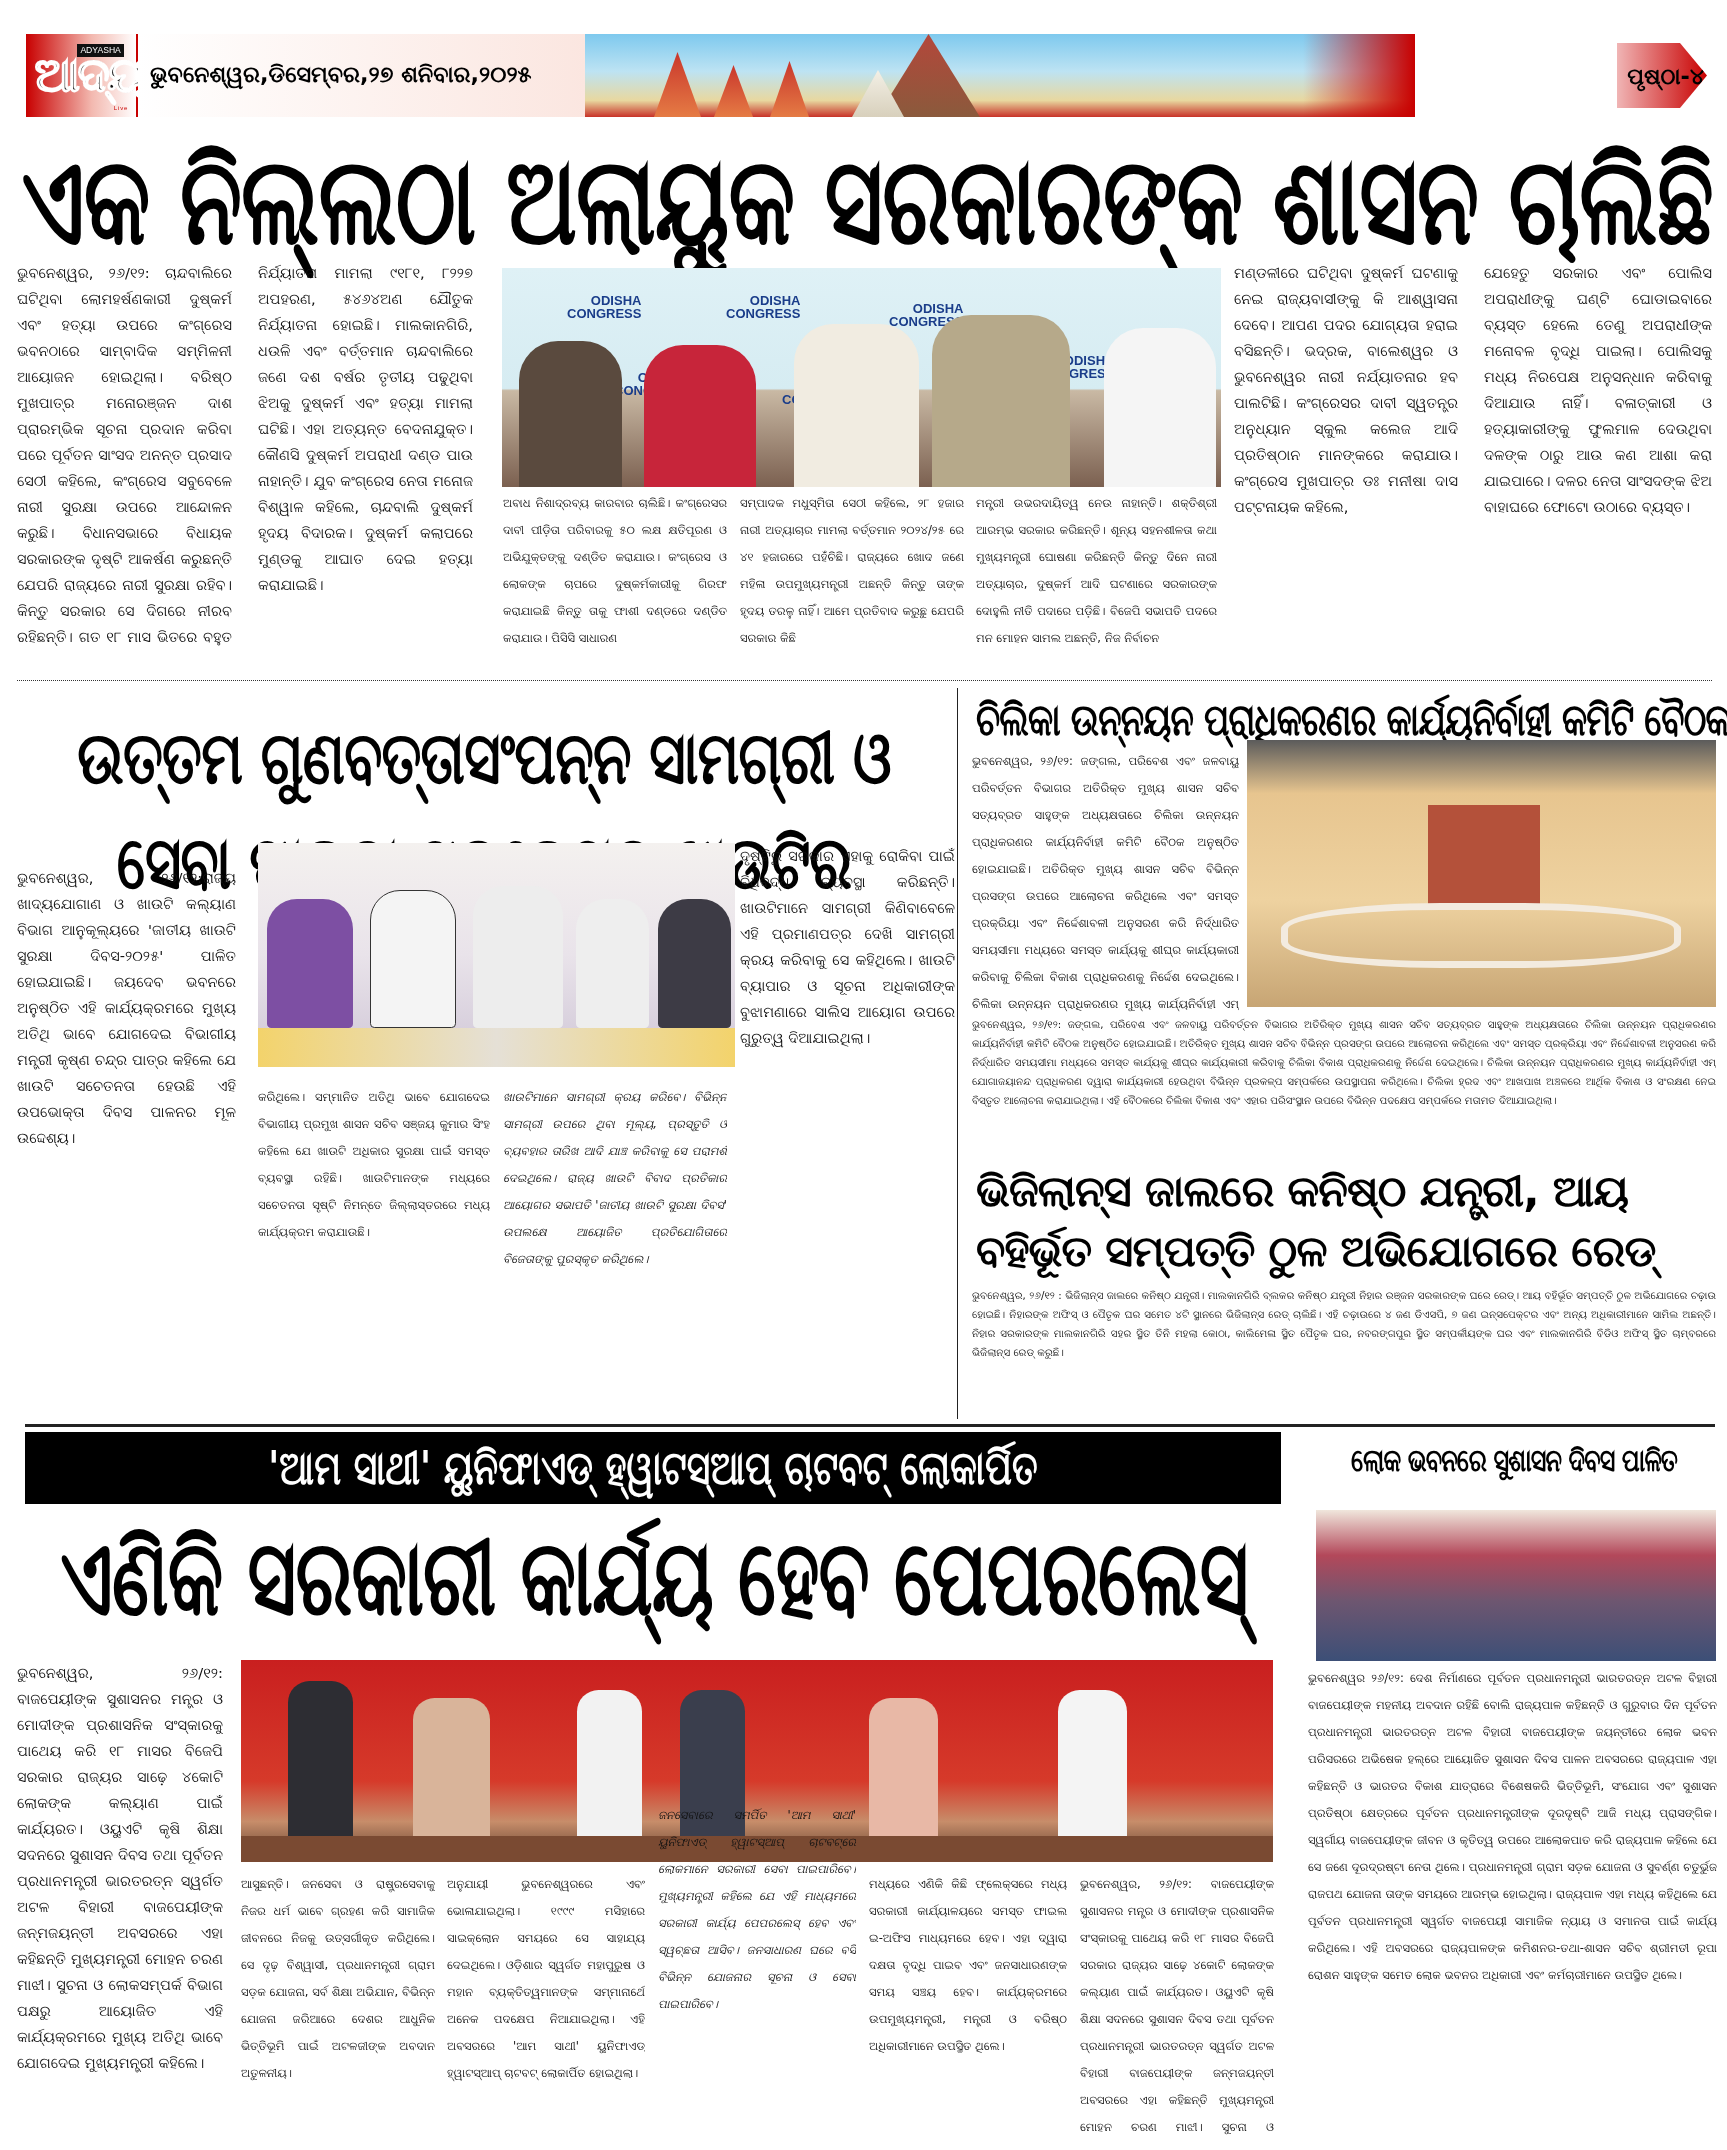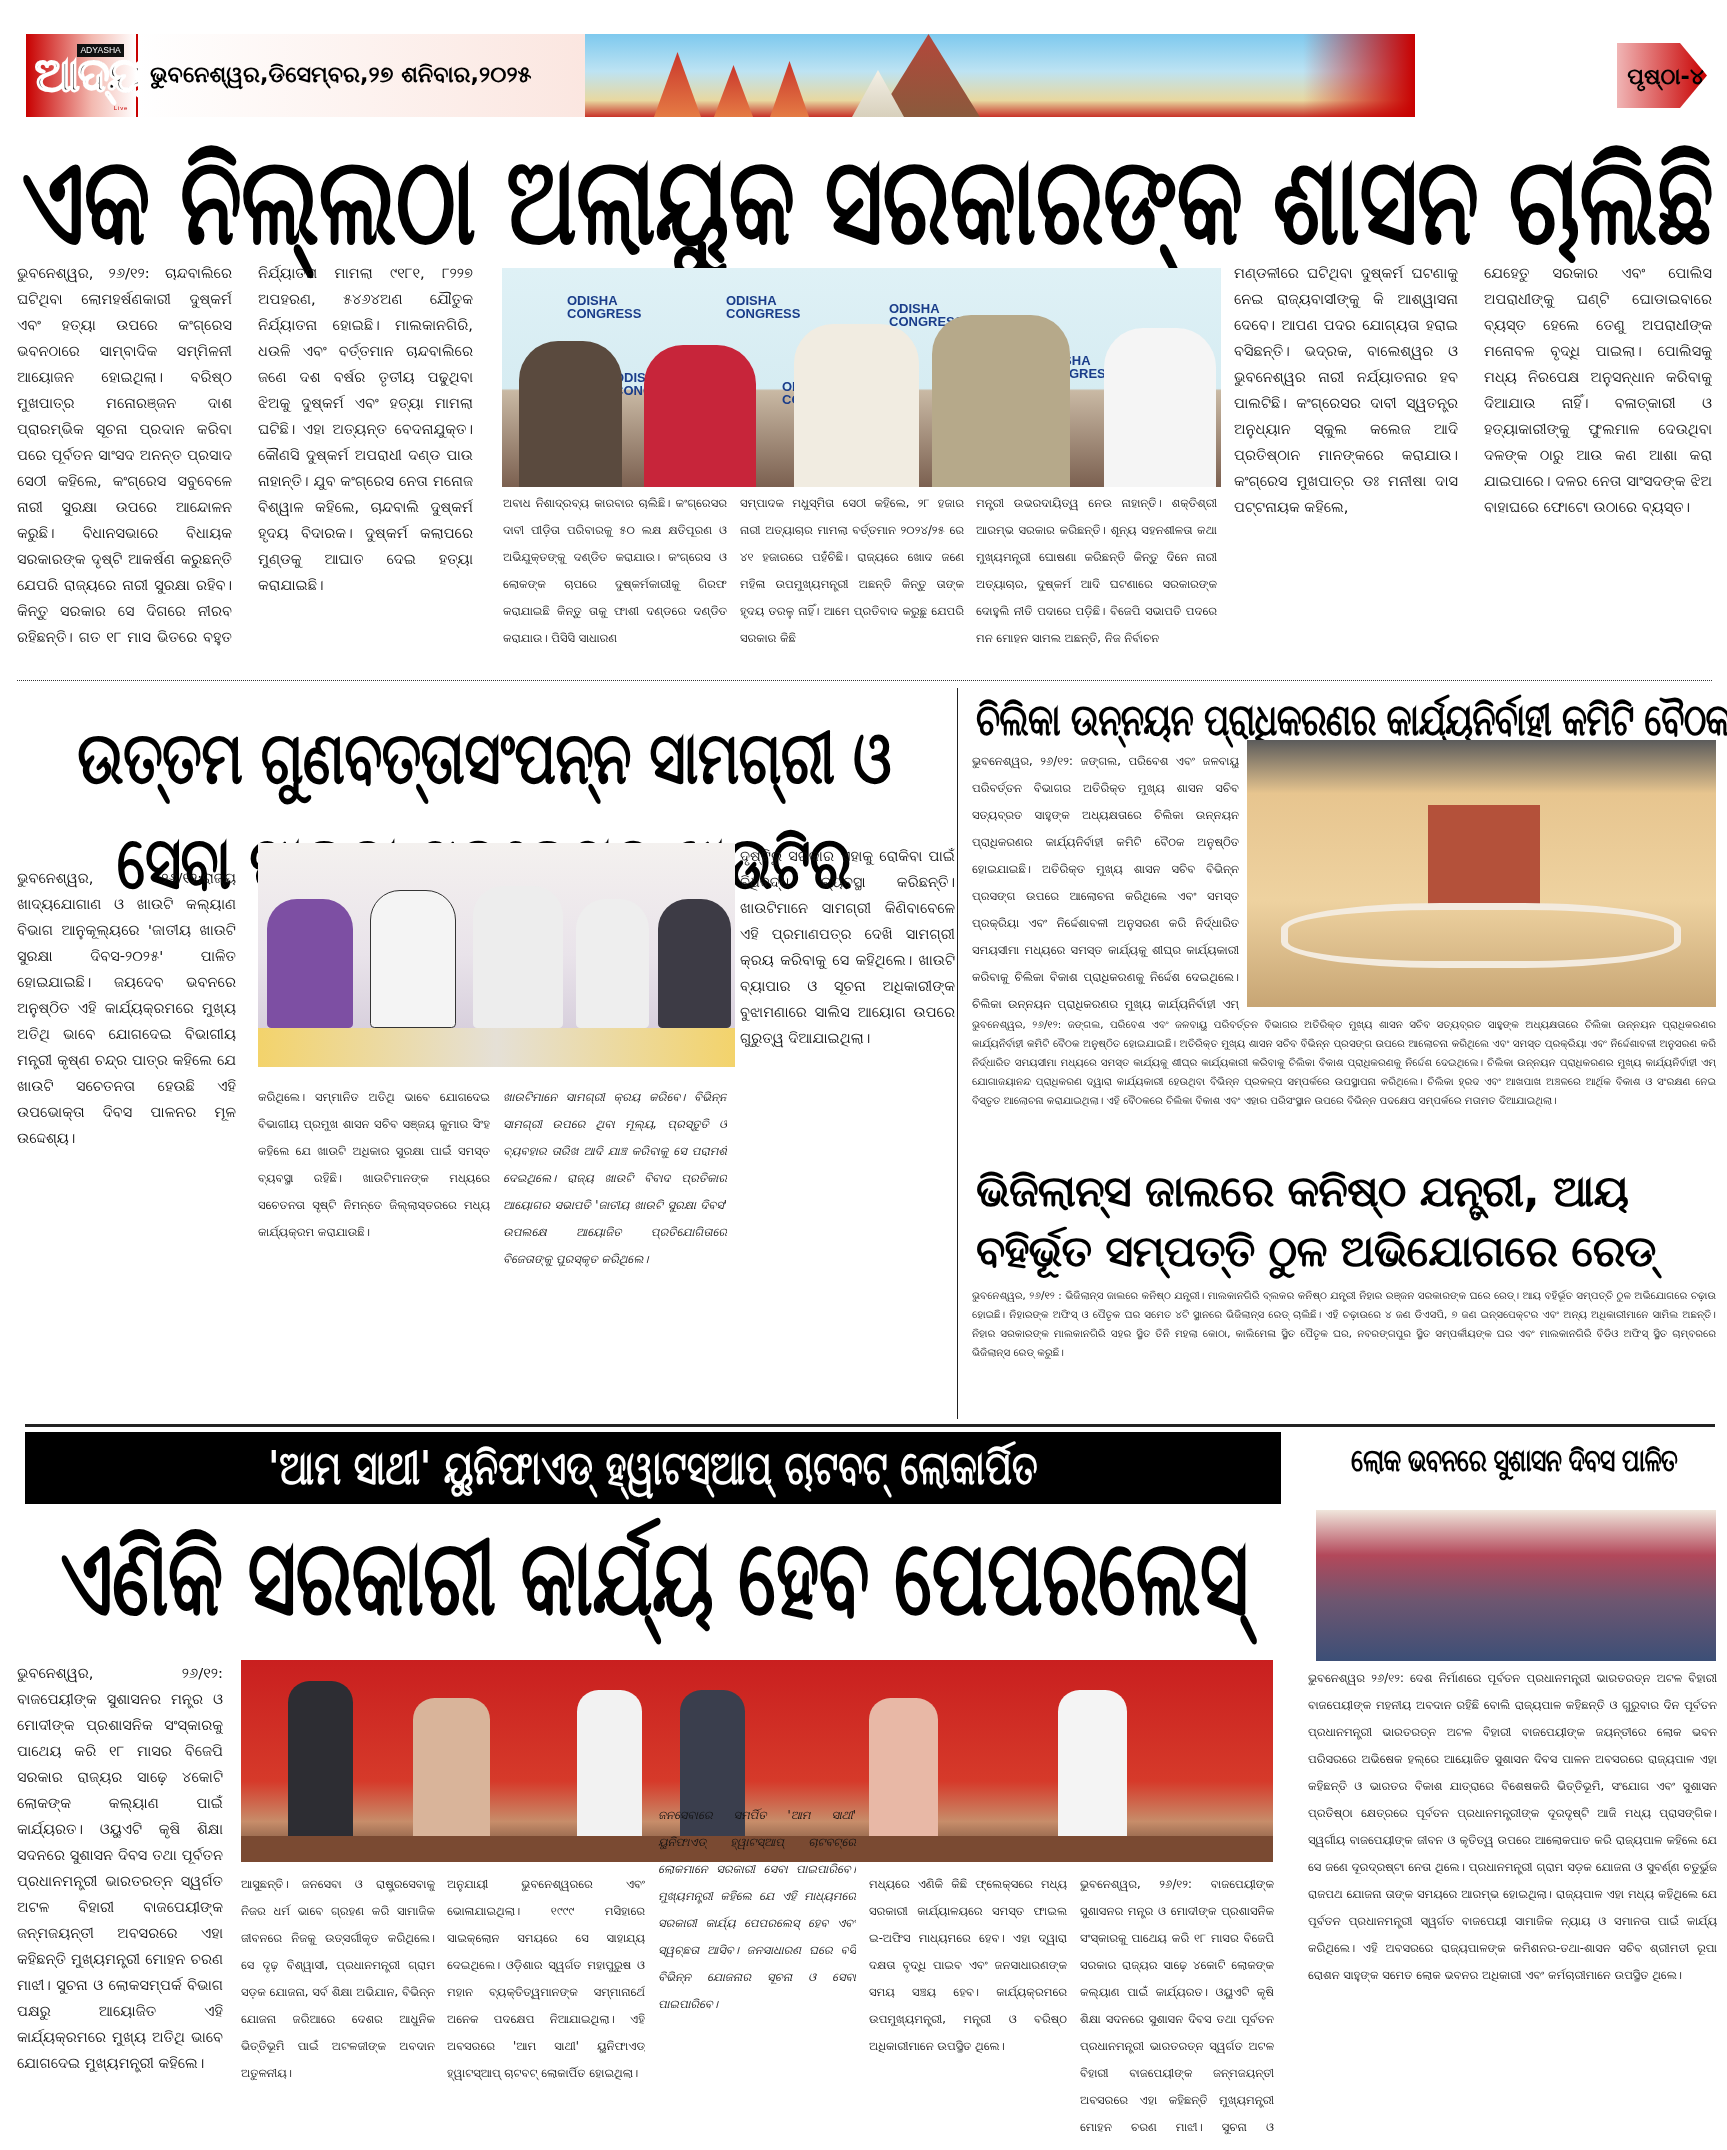--- a/index.html
+++ b/index.html
@@ -79,21 +79,21 @@
 </div>
 <div class="abs page-badge">
   <span>ପୃଷ୍ଠା-୪</span>
 </div>
 
 <div class="abs hl hl-main">ଏକ ନିଲ୍ଲଠା ଅଲାୟୁକ ସରକାରଙ୍କ ଶାସନ ଚାଲିଛି</div>
 
 <div class="abs col" style="left:17px;top:260px;width:215px;height:396px;">ଭୁବନେଶ୍ୱର, ୨୬/୧୨: ଚାନ୍ଦବାଲିରେ ଘଟିଥିବା ଲୋମହର୍ଷଣକାରୀ ଦୁଷ୍କର୍ମ ଏବଂ ହତ୍ୟା ଉପରେ କଂଗ୍ରେସ ଭବନଠାରେ ସାମ୍ବାଦିକ ସମ୍ମିଳନୀ ଆୟୋଜନ ହୋଇଥିଲା। ବରିଷ୍ଠ ମୁଖପାତ୍ର ମନୋରଞ୍ଜନ ଦାଶ ପ୍ରାରମ୍ଭିକ ସୂଚନା ପ୍ରଦାନ କରିବା ପରେ ପୂର୍ବତନ ସାଂସଦ ଅନନ୍ତ ପ୍ରସାଦ ସେଠୀ କହିଲେ, କଂଗ୍ରେସ ସବୁବେଳେ ନାରୀ ସୁରକ୍ଷା ଉପରେ ଆନ୍ଦୋଳନ କରୁଛି। ବିଧାନସଭାରେ ବିଧାୟକ ସରକାରଙ୍କ ଦୃଷ୍ଟି ଆକର୍ଷଣ କରୁଛନ୍ତି ଯେପରି ରାଜ୍ୟରେ ନାରୀ ସୁରକ୍ଷା ରହିବ। କିନ୍ତୁ ସରକାର ସେ ଦିଗରେ ନୀରବ ରହିଛନ୍ତି। ଗତ ୧୮ ମାସ ଭିତରେ ବହୁତ ଘଟଣା ଘଟିଛି। ମୋଟ ରାଜ୍ୟରେ ନାରୀ ନିର୍ଯ୍ୟାତନା ଘଟିଛି।</div>
 <div class="abs col" style="left:258px;top:260px;width:215px;height:396px;">ନିର୍ଯ୍ୟାତନା ମାମଲା ୯୧୮୧, ୮୨୨୭ ଅପହରଣ, ୫୪୬୪ଅଣ ଯୌତୁକ ନିର୍ଯ୍ୟାତନା ହୋଇଛି। ମାଲକାନଗିରି, ଧଉଳି ଏବଂ ବର୍ତ୍ତମାନ ଚାନ୍ଦବାଲିରେ ଜଣେ ଦଶ ବର୍ଷର ତୃତୀୟ ପଢୁଥିବା ଝିଅକୁ ଦୁଷ୍କର୍ମ ଏବଂ ହତ୍ୟା ମାମଲା ଘଟିଛି। ଏହା ଅତ୍ୟନ୍ତ ବେଦନାଯୁକ୍ତ। କୌଣସି ଦୁଷ୍କର୍ମ ଅପରାଧୀ ଦଣ୍ଡ ପାଉ ନାହାନ୍ତି। ଯୁବ କଂଗ୍ରେସ ନେତା ମନୋଜ ବିଶ୍ୱାଳ କହିଲେ, ଚାନ୍ଦବାଲି ଦୁଷ୍କର୍ମ ହୃଦୟ ବିଦାରକ। ଦୁଷ୍କର୍ମ କଲାପରେ ମୁଣ୍ଡକୁ ଆଘାତ ଦେଇ ହତ୍ୟା କରାଯାଇଛି।</div>
 
-<div class="abs photo ph-congress" style="left:502px;top:268px;width:719px;height:219px;">
+<div class="abs photo ph-congress" style="left:502px;top:268px;width:719px;height:219px;text-align:right;">
   <span class="sign" style="left:65px;top:26px;">ODISHA<br>CONGRESS</span>
   <span class="sign" style="left:224px;top:26px;">ODISHA<br>CONGRESS</span>
   <span class="sign" style="left:387px;top:34px;">ODISHA<br>CONGRESS</span>
   <span class="sign" style="left:538px;top:86px;">ODISHA<br>CONGRESS</span>
   <span class="sign" style="left:112px;top:103px;">ODISHA<br>CONGRESS</span>
   <span class="sign" style="left:280px;top:112px;">ODISHA<br>CONGRESS</span>
   <div class="p" style="left:17px;width:103px;height:146px;background:#5a4a3e;"></div>
   <div class="p" style="left:142px;width:112px;height:142px;background:#c7253a;"></div>
   <div class="p" style="left:292px;width:125px;height:163px;background:#f1ece1;"></div>
   <div class="p" style="left:430px;width:138px;height:172px;background:#b6a98a;"></div>

